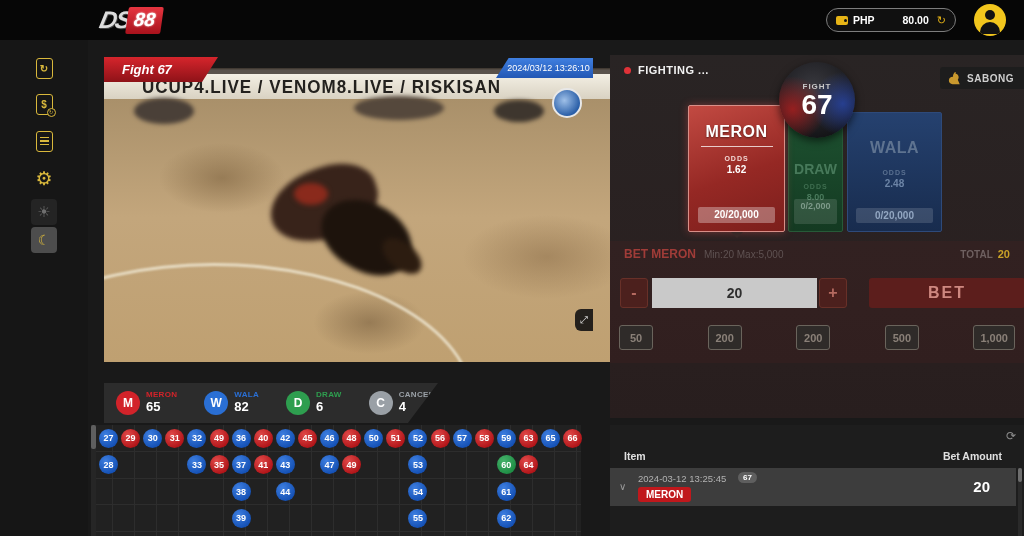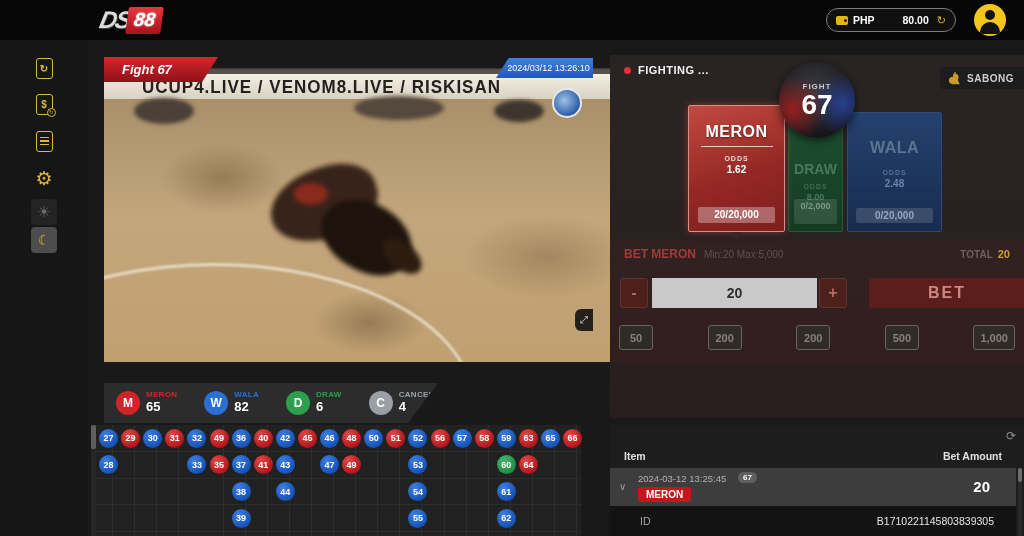--- a/index.html
+++ b/index.html
@@ -404,20 +404,16 @@
     <span id="col-item">Item</span>
     <span id="col-amount">Bet Amount</span>
   </div>
   <div id="bet-row">
     <span class="chev">∨</span>
     <span class="time">2024-03-12 13:25:45</span>
     <span class="fno">67</span>
     <span class="side">MERON</span>
     <span class="amt">20</span>
   </div>
-  <div id="detail-row">
-    <span class="dlab">ID</span>
-    <span class="dval">B1710221145803839305</span>
-  </div>
   <div id="bets-scroll">
       <span class="thumb"></span>
     </div>
 </div>
 
 </body></html>

